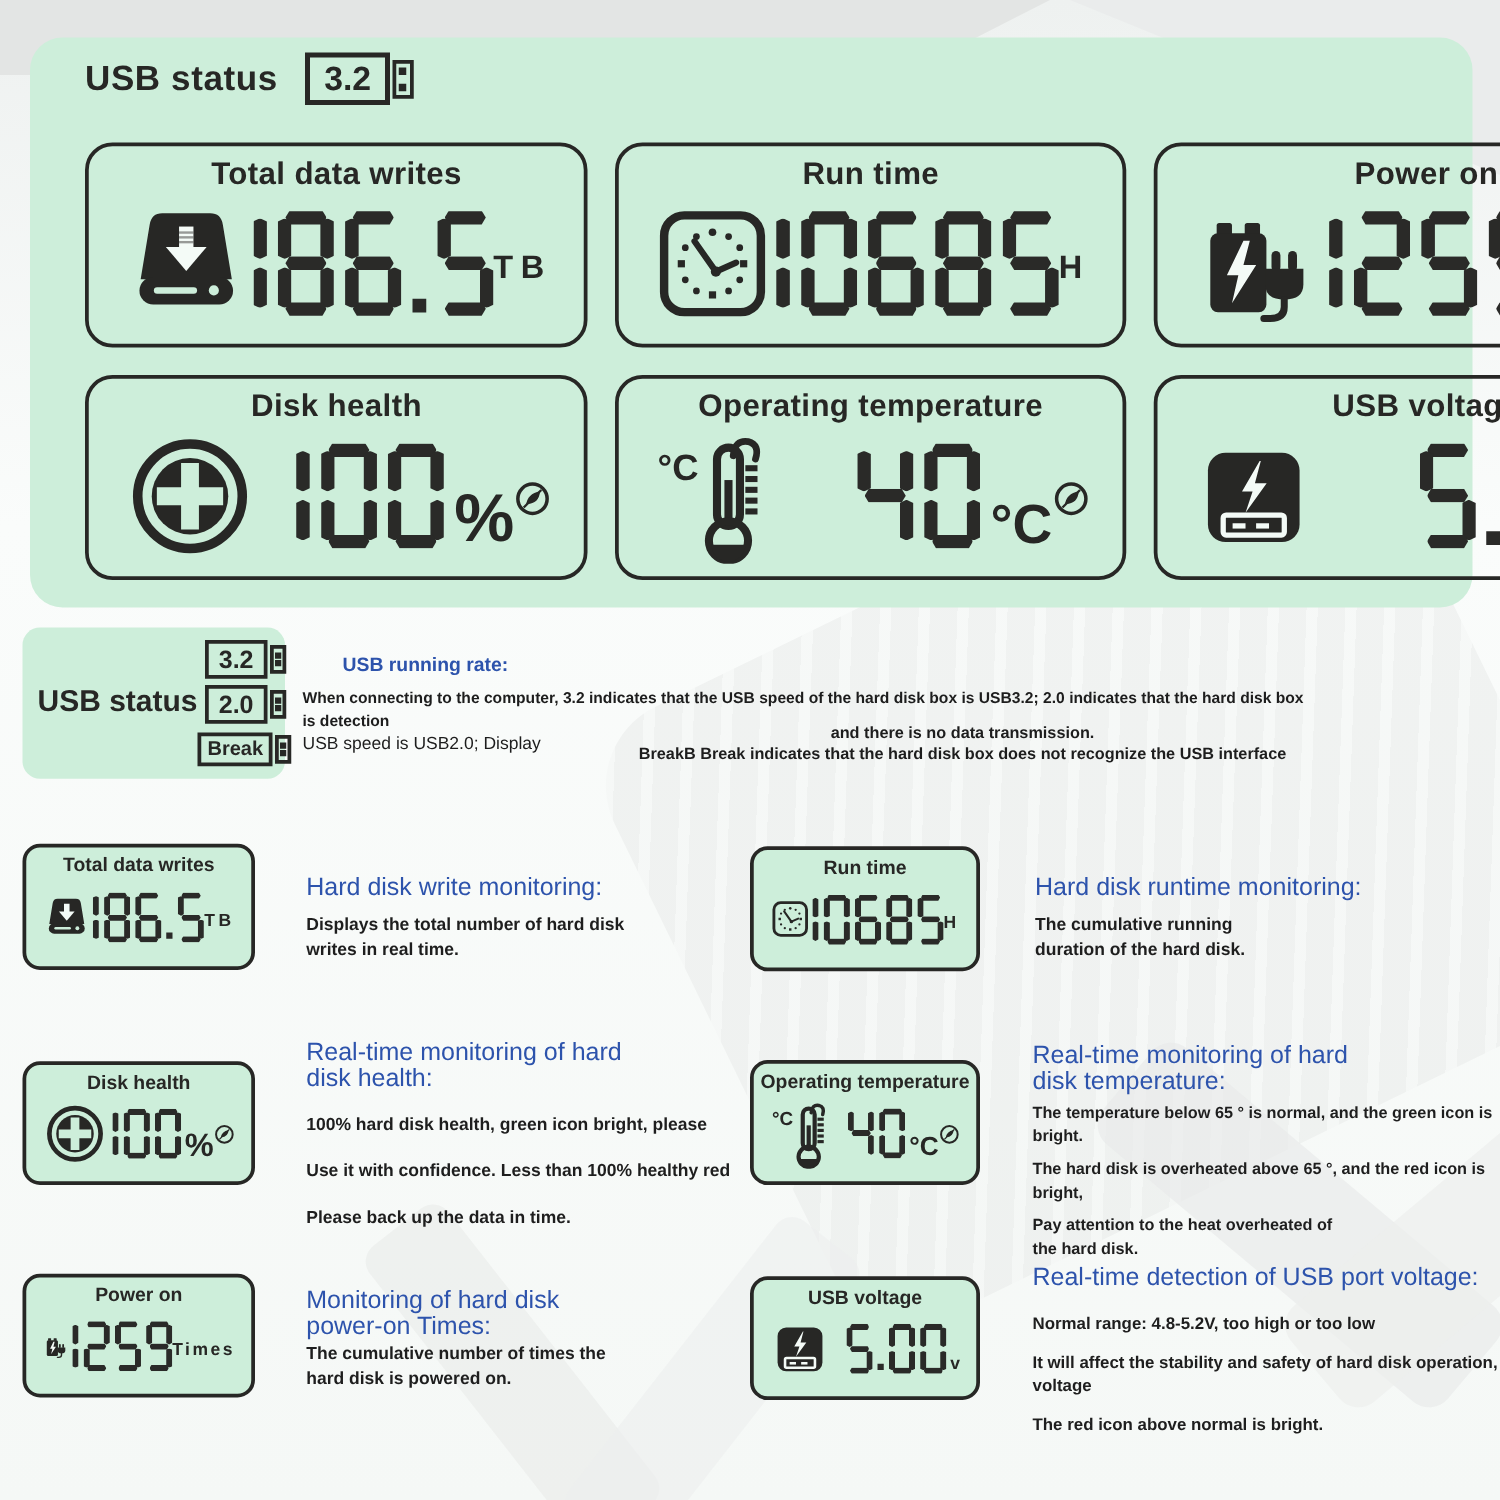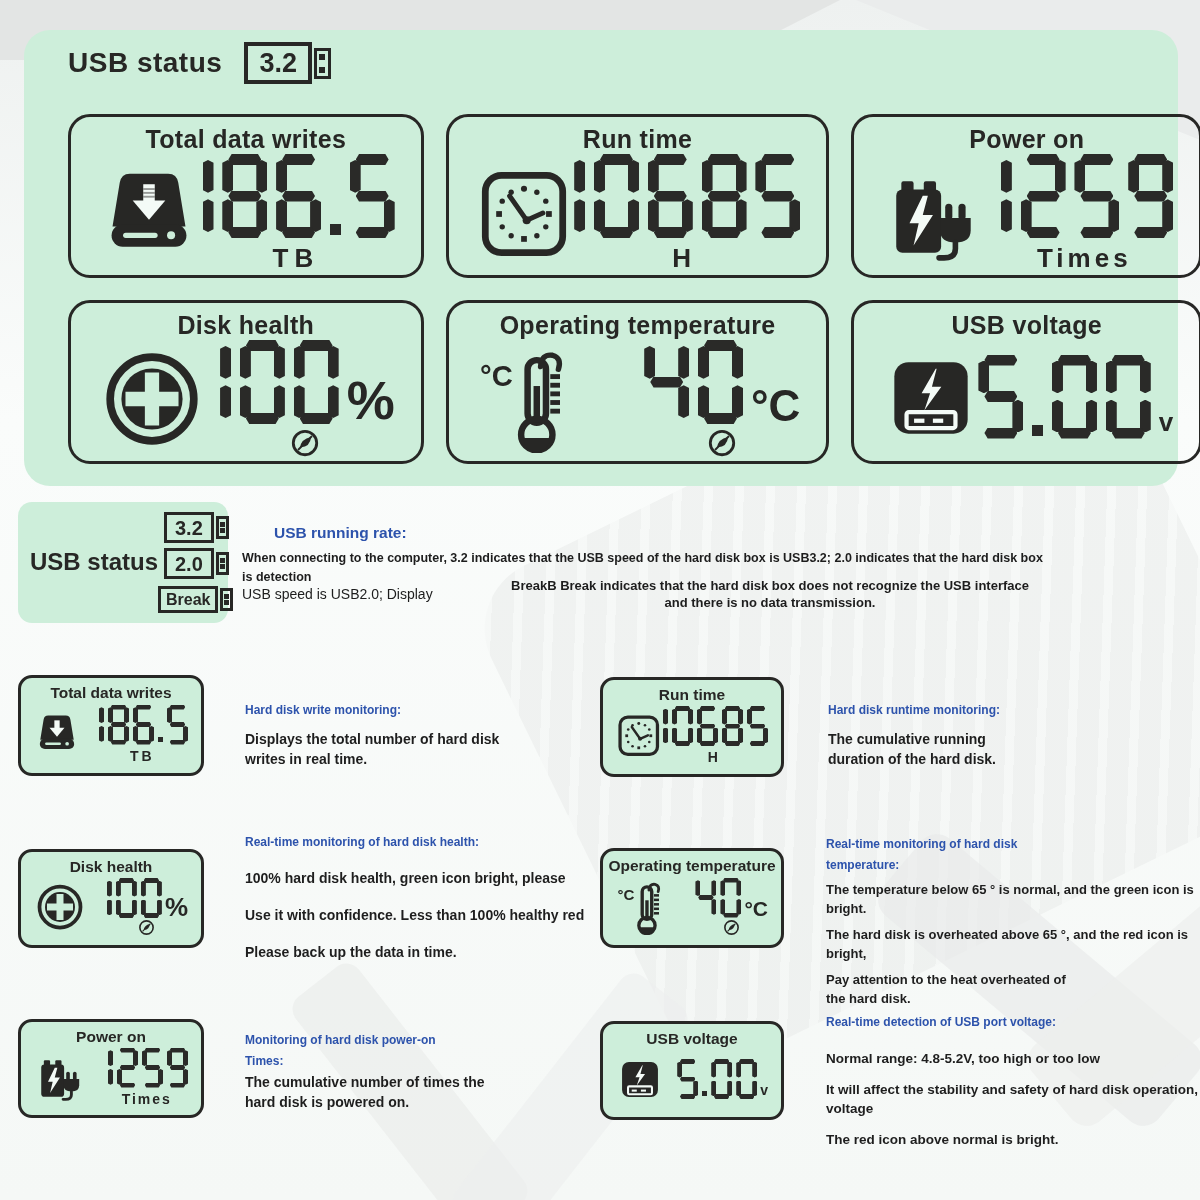--- a/index.html
+++ b/index.html
@@ -29,21 +29,21 @@
   .usbc{display:inline-flex;flex-direction:column;justify-content:space-between;align-items:center;
         border:3px solid #272725;box-sizing:border-box;width:13px;height:23px;padding:3px 0;margin-left:2px;}
   .usbc i{width:5px;height:5px;background:#272725;display:block;}
   .usbc.lg{width:17px;height:31px;border-width:3.5px;}
   .usbc.lg i{width:6px;height:6px;}
   .lcd-grid{position:absolute;left:44px;top:84px;width:1124px;display:grid;
             grid-template-columns:repeat(3,1fr);grid-auto-rows:164px;gap:22px;}
   .panel{border:3.5px solid #272725;border-radius:22px;display:flex;flex-direction:column;box-sizing:border-box;}
   .panel-title{text-align:center;font-size:25px;font-weight:700;color:#272725;margin-top:8px;letter-spacing:.3px;}
   .panel-body{flex:1;display:flex;align-items:center;justify-content:space-between;padding:0 26px 8px 30px;}
-  .val{display:flex;flex-direction:column;align-items:center;}
+  .val{display:flex;align-items:center;}
   .valrow{display:flex;align-items:flex-end;}
   .bu{font-size:26px;font-weight:700;color:#272725;letter-spacing:6px;margin-top:5px;}
   .iu{font-weight:800;color:#272725;line-height:.85;margin-left:8px;}
   .iu-pct{font-size:54px;}
   .iu-deg{font-size:44px;}
   .iu-v{font-size:26px;margin-bottom:5px;}
   
   .seg{display:inline-flex;align-items:flex-end;gap:calc(var(--dt)*0.8);--ink:#2a2a28;}
   .seg-big{--dw:45px;--dh:84px;--dt:11px;}
   .seg-small{--dw:21px;--dh:40px;--dt:5px;}
@@ -82,21 +82,21 @@
   .iu-pct-s{font-size:26px;margin-left:3px;}
   .iu-deg-s{font-size:21px;margin-left:3px;}
   .iu-v-s{font-size:14px;margin-left:3px;margin-bottom:2px;}
   .m-a1{left:18px;top:675px;width:186px;height:101px;}
   .m-a2{left:600px;top:677px;width:184px;height:100px;}
   .m-b1{left:18px;top:849px;width:186px;height:99px;}
   .m-b2{left:600px;top:848px;width:184px;height:100px;}
   .m-c1{left:18px;top:1019px;width:186px;height:99px;}
   .m-c2{left:600px;top:1021px;width:184px;height:99px;}
   
-  .desc .dh{color:#2d53ac;font-size:12px;font-weight:700;line-height:21px;margin:0 0 8px;}
+  .desc .dh{color:#2d53ac;font-size:20px;font-weight:400;line-height:21px;margin:0 0 8px;}
   .desc p{margin:0 0 10px;font-weight:700;font-size:14px;line-height:20px;color:#1e1e1e;}
   .nw{white-space:nowrap;}
   .d-a1{left:245px;top:700px;}.d-a1 .dh{white-space:nowrap;}.d-a1 p{width:258px;}
   .d-a2{left:828px;top:700px;}.d-a2 .dh{white-space:nowrap;}.d-a2 p{width:205px;}
   .d-b1{left:245px;top:832px;}.d-b1 .dh{width:255px;margin-bottom:15px;}
   .d-b1 p{white-space:nowrap;margin-bottom:17px;}
   .d-b2{left:826px;top:834px;}.d-b2 .dh{width:255px;margin-bottom:4px;}
   .d-b2 p{font-size:13px;line-height:19px;margin-bottom:7px;}
   .d-b2 .w1{width:378px;}.d-b2 .w3{width:242px;}
   .d-c1{left:245px;top:1030px;}.d-c1 .dh{width:215px;margin-bottom:0;}.d-c1 p{width:242px;}
@@ -460,22 +460,22 @@
         </span>
     </span>
   </section>
   <div class="z mid-head">USB running rate:</div>
   <div class="z mid-p1">
     <div>When connecting to the computer, 3.2 indicates that the USB speed of the hard disk box is USB3.2; 2.0 indicates that the hard disk box</div>
     <div>is detection</div>
   </div>
   <div class="z mid-p2">USB speed is USB2.0; Display</div>
   <div class="z mid-p3">
+    <div>and there is no data transmission.</div>
     <div>BreakB Break indicates that the hard disk box does not recognize the USB interface</div>
-    <div>and there is no data transmission.</div>
   </div>
 
   <div class="z mini m-a1">
     <div class="mini-title">Total data writes</div>
     <div class="mini-body">
       <svg class="ic ic-hdd" viewBox="0 0 100 100">
         <path d="M30 8 h40 q9 0 10.5 9.5 L88 63 H12 L19.5 17.5 Q21 8 30 8 Z" fill="#272725"></path>
         <rect x="11" y="61" width="78" height="23" rx="11.5" fill="#272725"></rect>
         <rect x="23" y="69.5" width="36" height="5.5" rx="2.75" fill="#cdeeda"></rect>
         <circle cx="73" cy="72.2" r="4.2" fill="#cdeeda"></circle>

